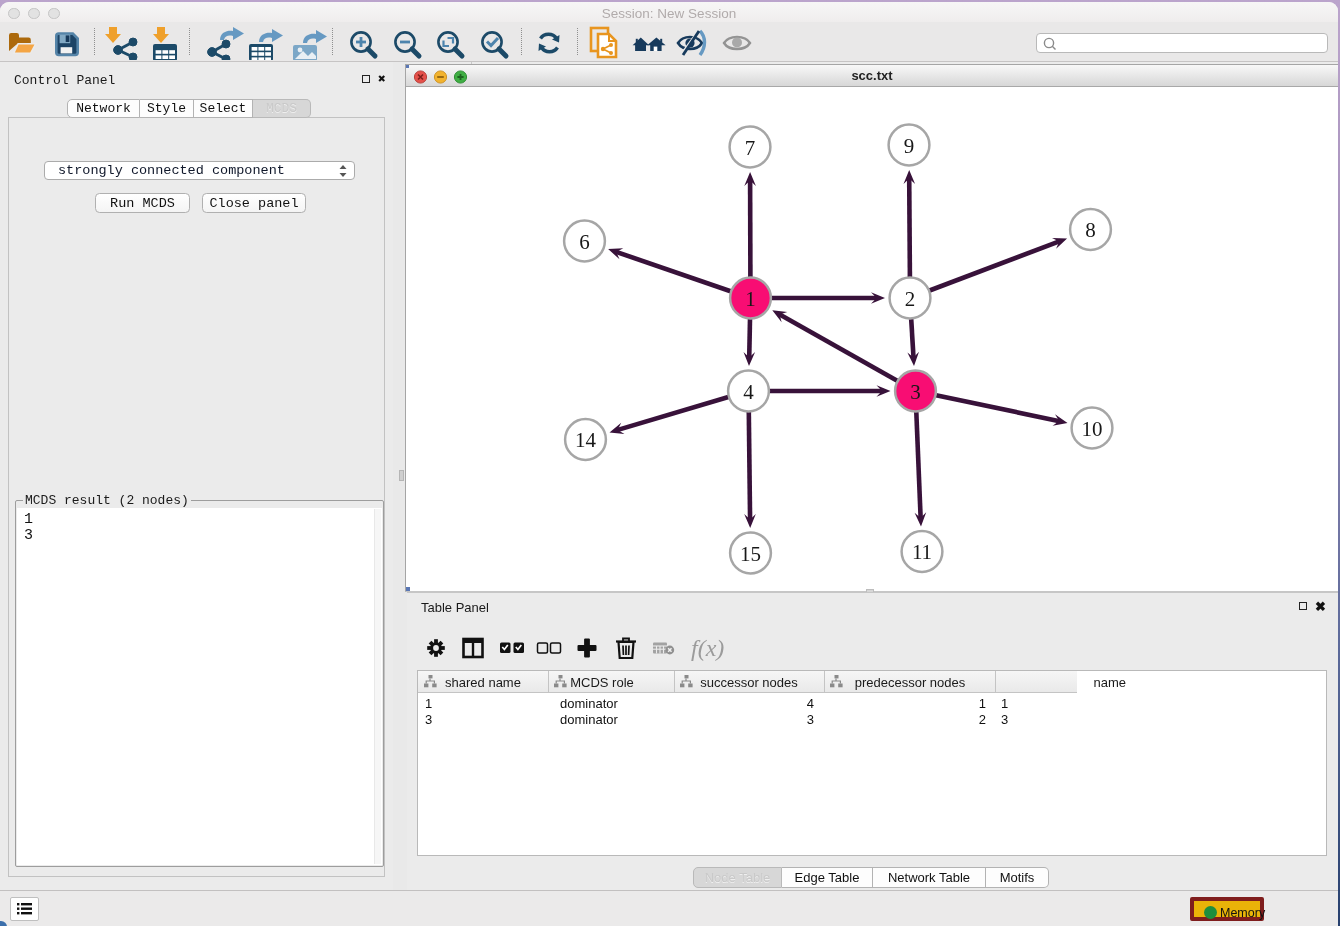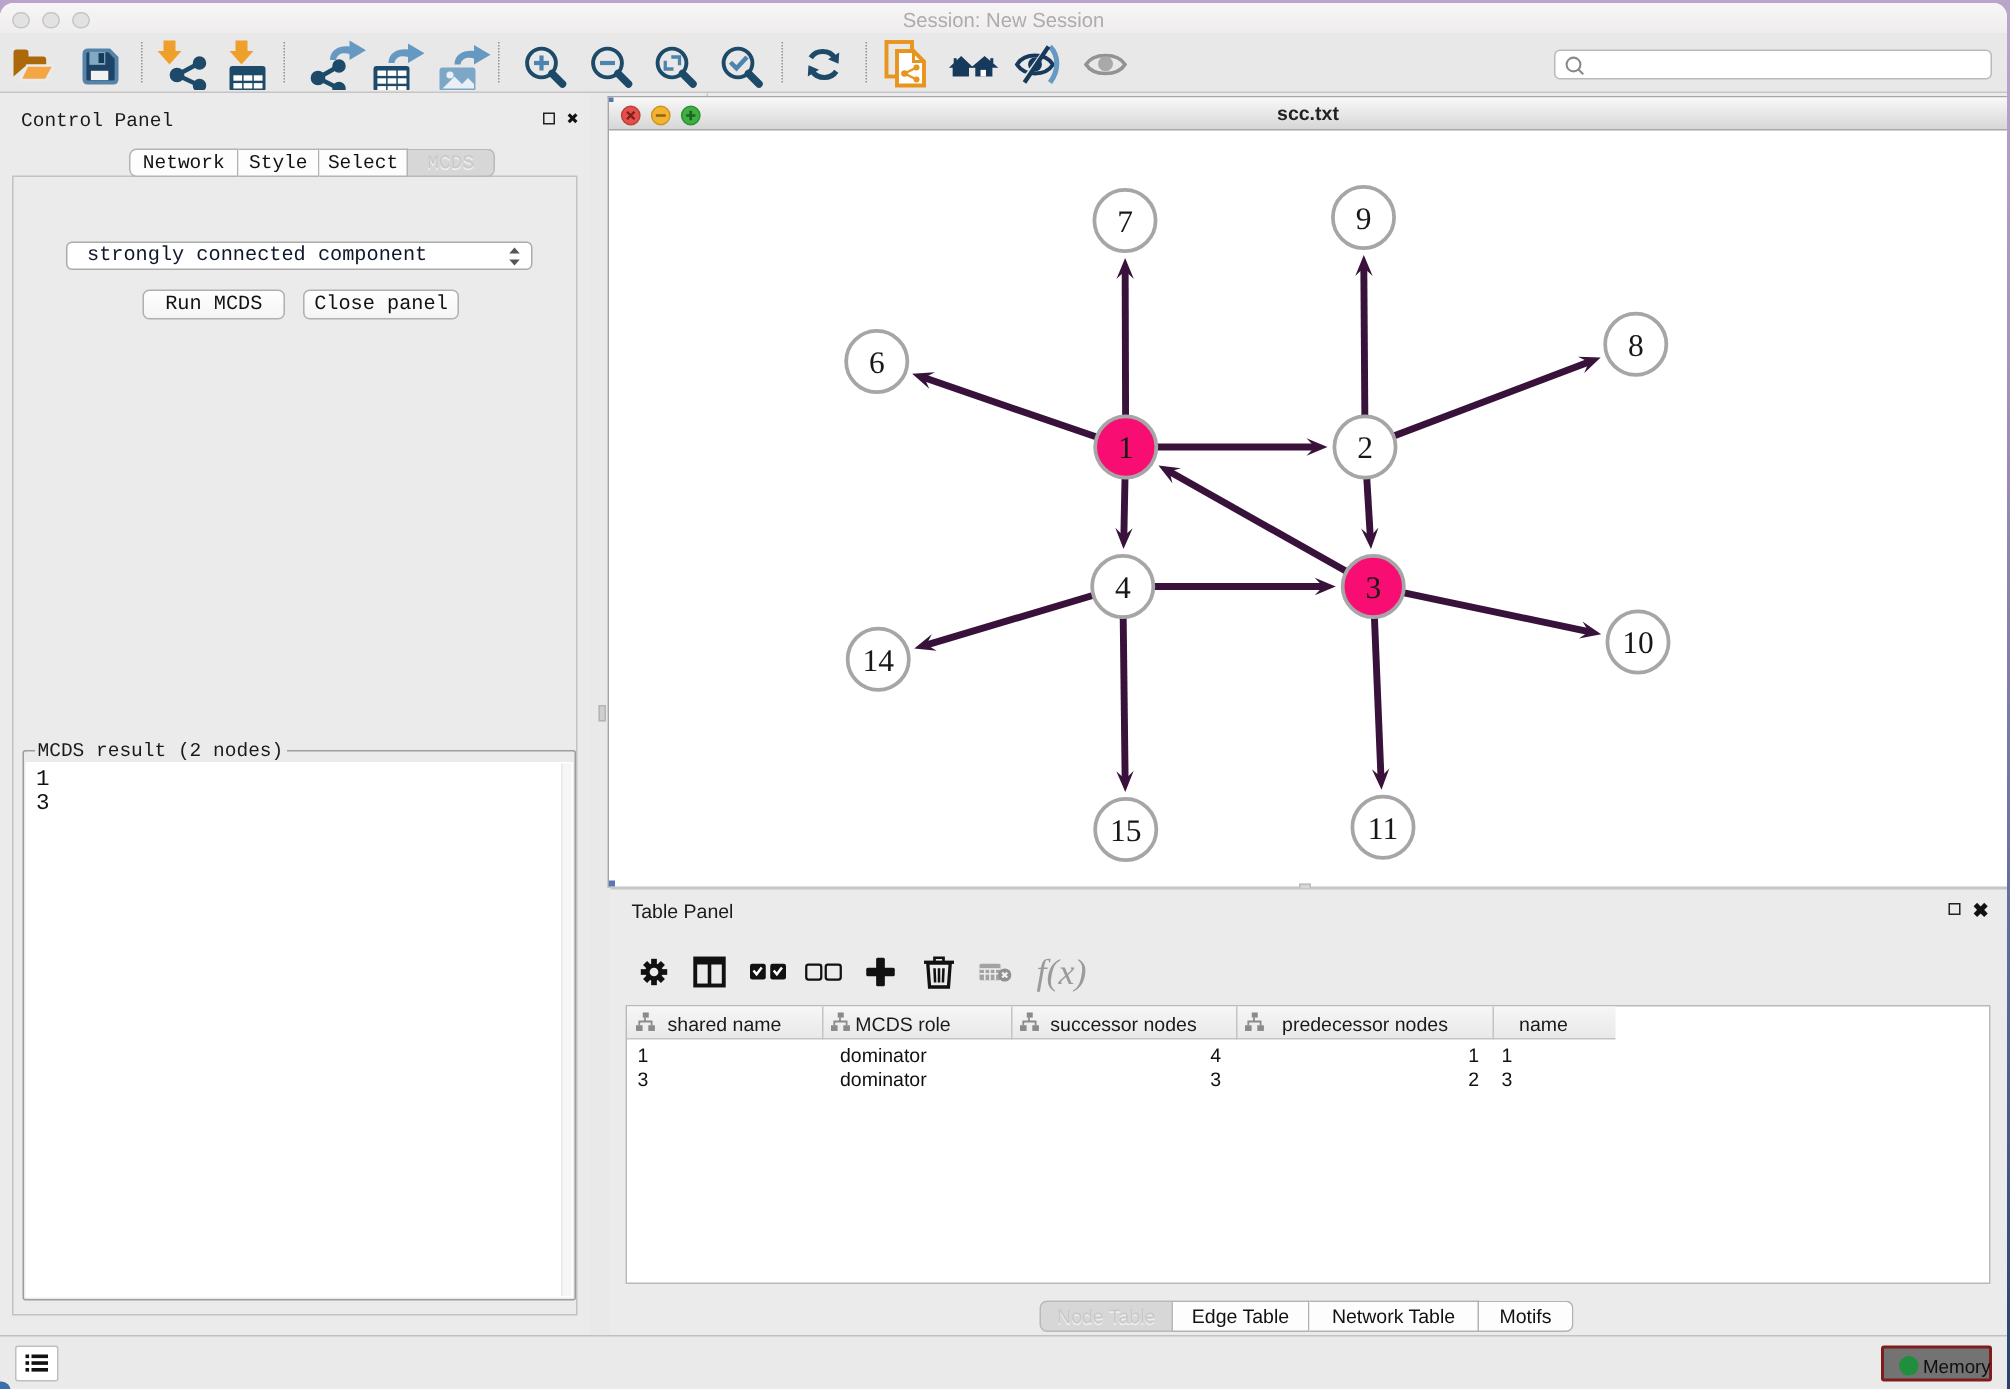--- a/index.html
+++ b/index.html
@@ -194,21 +194,21 @@
       <line x1="11.3" y1="10.3" x2="14.5" y2="13.5" stroke="#8a8a8a" stroke-width="1.4"></line>
     </svg>
   </div>
 </div>
 
 <div class="cpanel">
   <div class="phead-txt abs" style="left:14px; top:11px;">Control Panel</div>
   <div class="sq-btn" style="left:362px; top:13px;"></div>
   <div class="x-btn" style="left:378px; top:12px;">✖</div>
   <div class="cbox"></div>
-  <div class="tabrow" style="left:86px; top:37px;">
+  <div class="tabrow" style="left:67px; top:37px;">
     <div class="tab first" style="width:73px;">Network</div>
     <div class="tab" style="width:54px;">Style</div>
     <div class="tab" style="width:59px;">Select</div>
     <div class="tab last dis" style="width:58px;">MCDS</div>
   </div>
   <div class="combo" style="left:44px; top:99px; width:311px; height:19px; line-height:18px; padding-left:13px;">strongly connected component
     <svg width="10" height="14" viewBox="0 0 10 14" style="position:absolute; right:6px; top:2px;">
       <path d="M 1.5,5 L 5,1 L 8.5,5 Z" fill="#555"></path>
       <path d="M 1.5,9 L 5,13 L 8.5,9 Z" fill="#555"></path>
     </svg>
@@ -364,21 +364,21 @@
 
 <div class="abs" style="left:548px; top:671px; width:1px; height:22px; background:#c4c4c4;"></div>
 <div class="abs" style="left:674px; top:671px; width:1px; height:22px; background:#c4c4c4;"></div>
 <div class="abs" style="left:824px; top:671px; width:1px; height:22px; background:#c4c4c4;"></div>
 <div class="abs" style="left:995px; top:671px; width:1px; height:22px; background:#c4c4c4;"></div>
 
 <div class="abs hdr" style="left:426px; top:675px; width:114px;">shared name</div>
 <div class="abs hdr" style="left:547px; top:675px; width:110px;">MCDS role</div>
 <div class="abs hdr" style="left:682px; top:675px; width:134px;">successor nodes</div>
 <div class="abs hdr" style="left:832px; top:675px; width:156px;">predecessor nodes</div>
-<div class="abs hdr" style="left:988px; top:675px; width:82px;">name</div>
+<div class="abs hdr" style="left:1044px; top:675px; width:82px;text-align:right;">name</div>
 <svg class="abs" style="left:418px; top:671px;" width="660" height="22" viewBox="0 0 660 22">
   <g fill="#8a8a8a" id="h1">
     <rect x="10.5" y="4" width="4" height="3.4"></rect>
     <rect x="6" y="12.5" width="4.4" height="3.8"></rect>
       <rect x="14.2" y="12.5" width="4.4" height="3.8"></rect>
     <path d="M 12,7.4 L 12,10 M 8.2,12.5 L 8.2,10 L 16.4,10 L 16.4,12.5 M 12,7.4 L 12,10" stroke="#8a8a8a" stroke-width="1.2" fill="none"></path>
   </g>
   <use href="#h1" x="130"></use>
     <use href="#h1" x="256"></use>
     <use href="#h1" x="406"></use>
@@ -408,17 +408,17 @@
     <g fill="#111">
       <rect x="6" y="5" width="2.4" height="2.4"></rect>
         <rect x="10" y="5" width="11" height="2.4"></rect>
       <rect x="6" y="9.5" width="2.4" height="2.4"></rect>
         <rect x="10" y="9.5" width="11" height="2.4"></rect>
       <rect x="6" y="14" width="2.4" height="2.4"></rect>
         <rect x="10" y="14" width="11" height="2.4"></rect>
     </g>
   </svg>
 </div>
-<div class="abs" style="left:1254px; top:897px; width:74px; height:24px; background:#737373; border:2px solid #7f1d1d; border-radius:2px; font-size:13px; color:#111;">
+<div class="abs" style="left:1190px; top:897px; width:74px; height:24px; background:#eab308; border:4px solid #7f1d1d; border-radius:2px; font-size:13px; color:#111;">
   <span style="position:absolute; left:10px; top:5px; width:13px; height:13px; border-radius:50%; background:#1f8e3d;"></span>
   <span style="position:absolute; left:26px; top:5px; font-size:12.5px;">Memory</span>
 </div>
 <div class="abs" style="left:-5px; top:921px; width:12px; height:12px; border-radius:50%; background:#3b6fab;"></div>
 
 </body></html>

